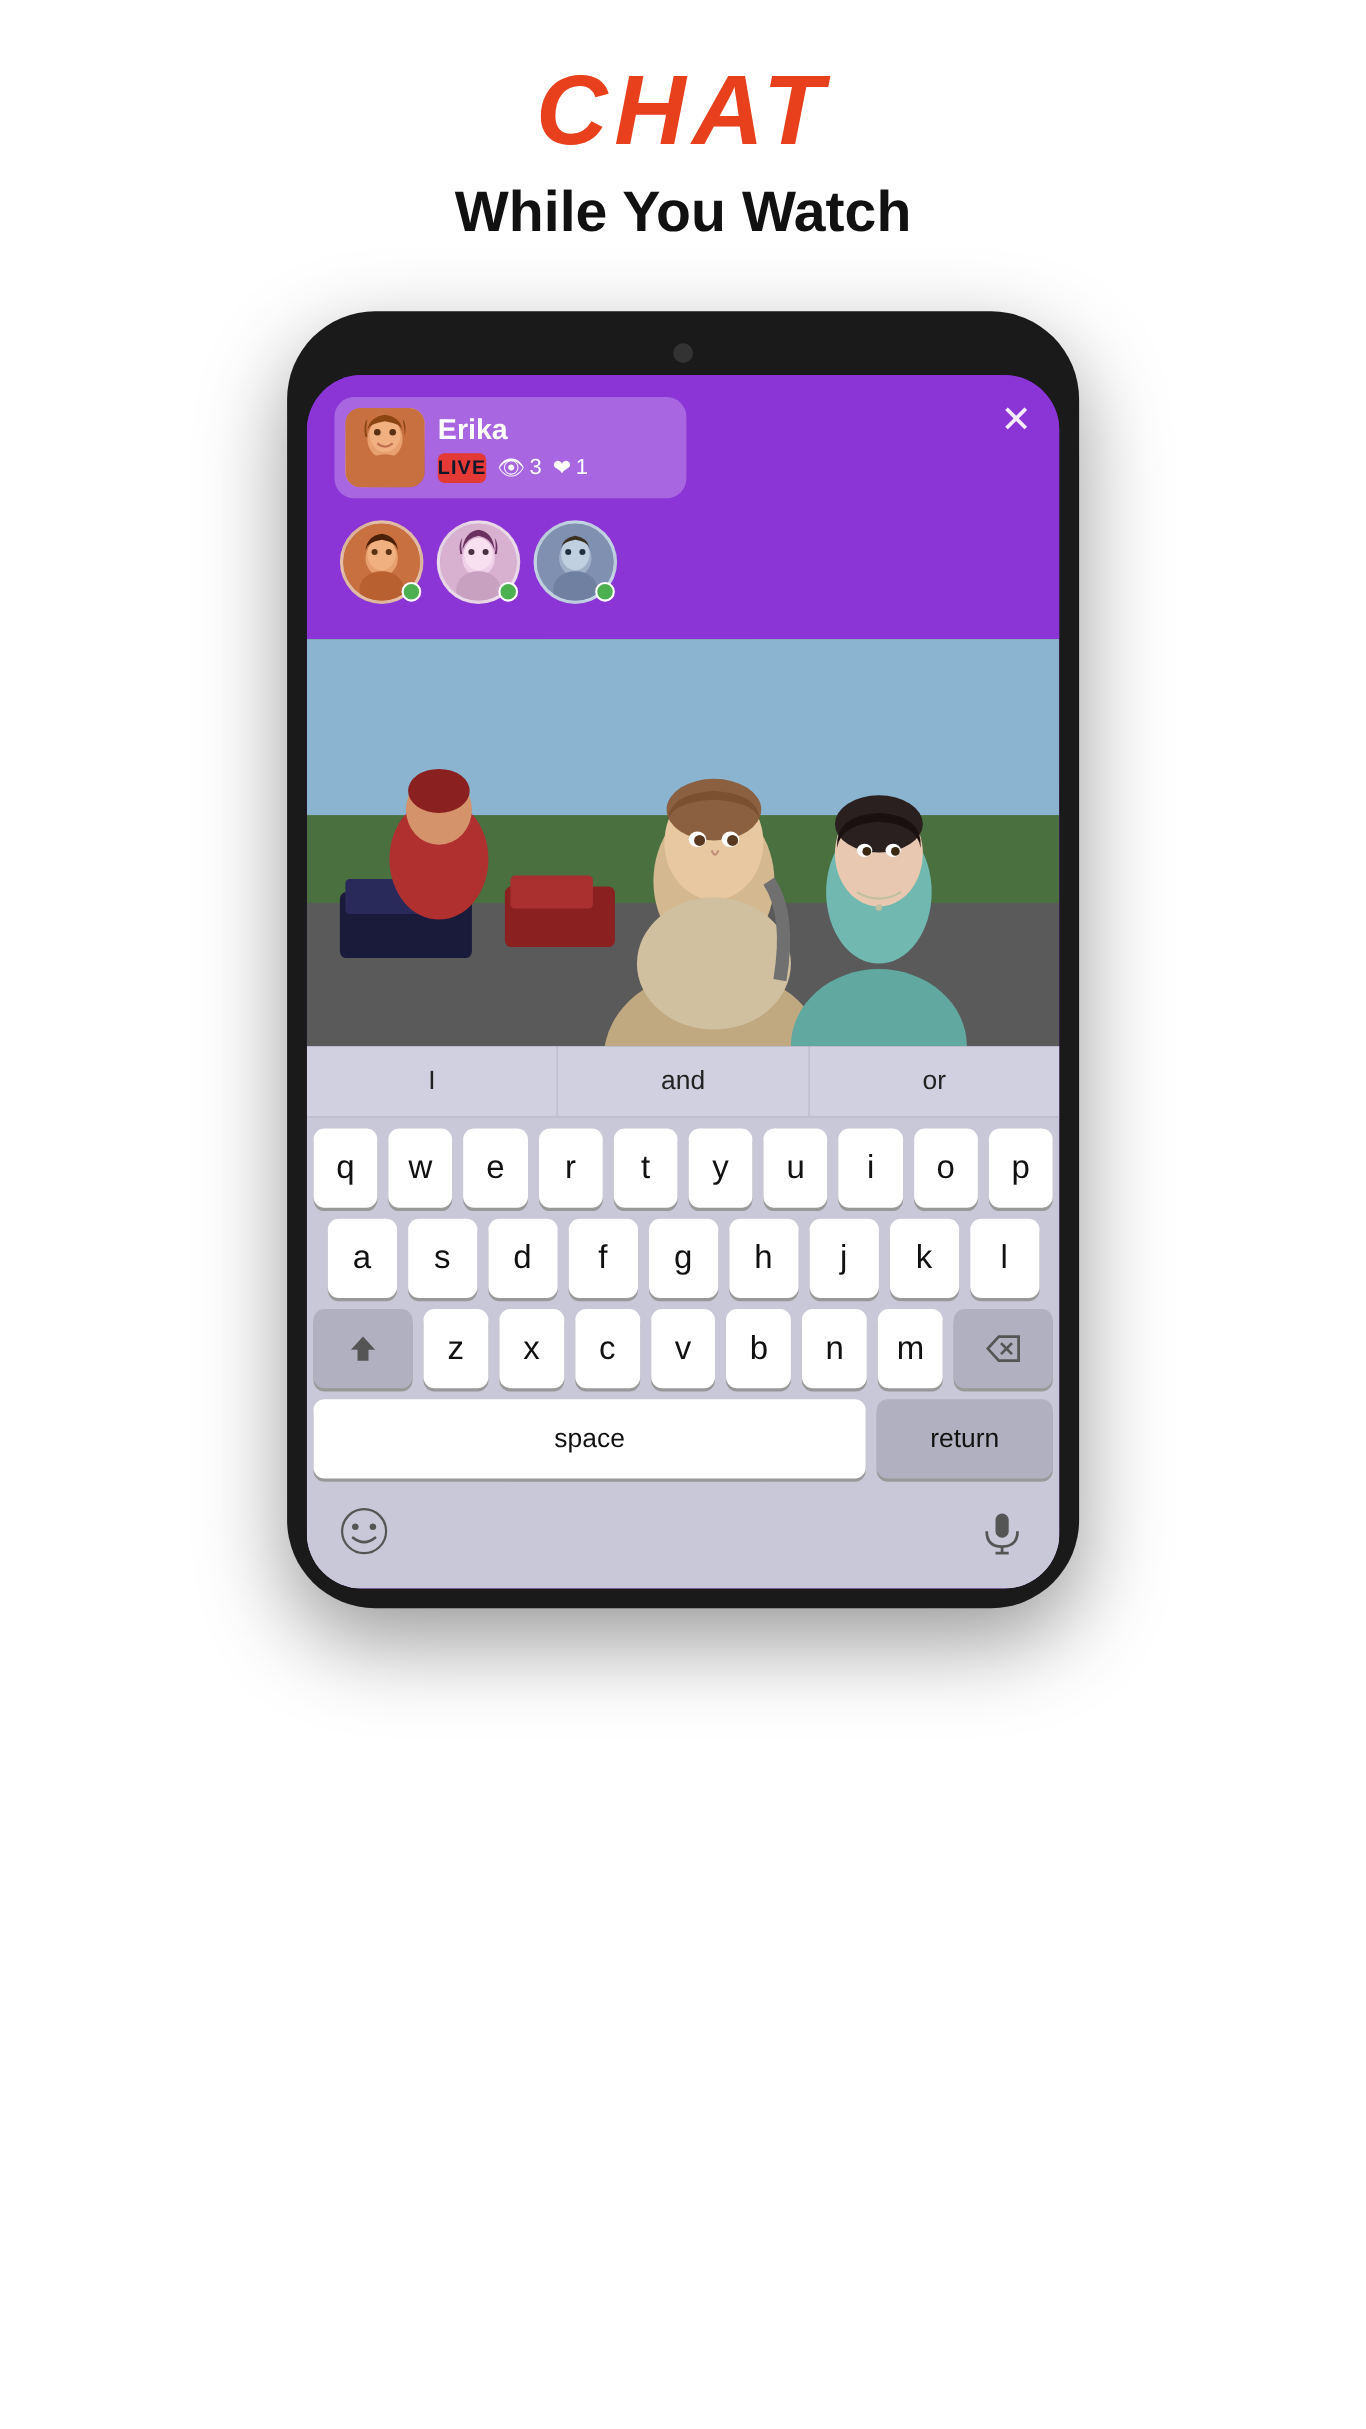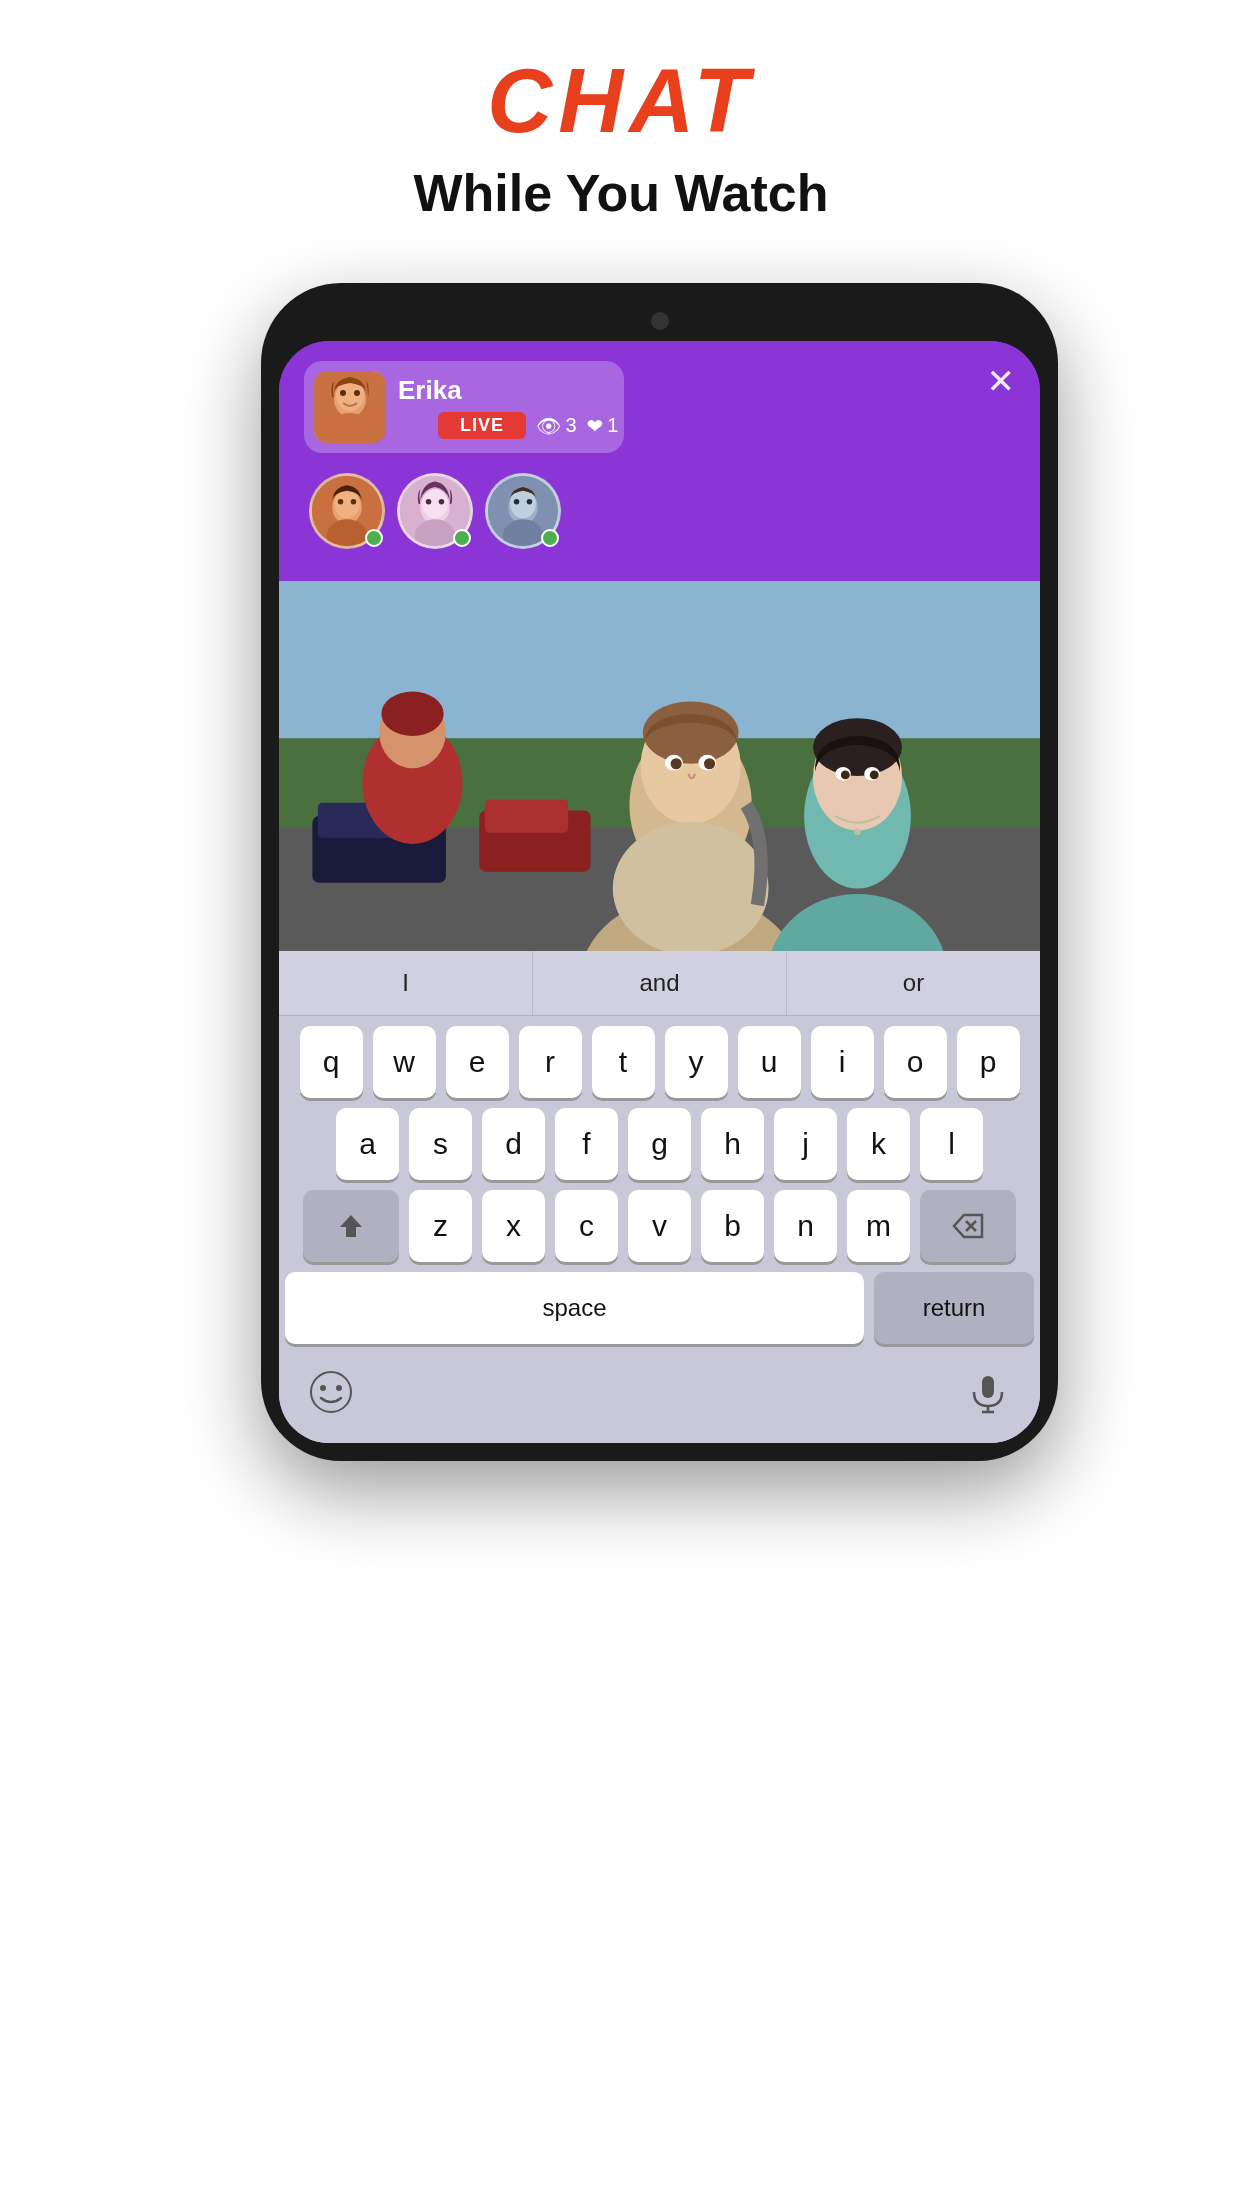--- a/index.html
+++ b/index.html
@@ -37,21 +37,21 @@
 
     
     .phone-wrapper {
       margin-top: 60px;
       position: relative;
       width: 720px;
       min-height: 1480px;
     }
 
     .phone-body {
-      width: 797px;
+      width: 720px;
       background: #1a1a1a;
       border-radius: 80px;
       padding: 18px;
       position: relative;
       box-shadow: 0 30px 80px rgba(0,0,0,0.4);
     }
 
     
     .phone-top-bar {
       height: 40px;
@@ -120,27 +120,26 @@
     }
 
     .live-stats {
       display: flex;
       align-items: center;
       gap: 10px;
     }
 
     .live-badge {
       background: #e53935;
-      color: #ffffff;
+      color: #0f172a;
       font-size: 18px;
       font-weight: 800;
-      padding: 3px 22px;
+      padding: 3px 0;
       border-radius: 6px;
       letter-spacing: 1px;
-      margin-left: 40px;
     }
 
     .stat-item {
       display: flex;
       align-items: center;
       gap: 4px;
       color: white;
       font-size: 20px;
     }
 

